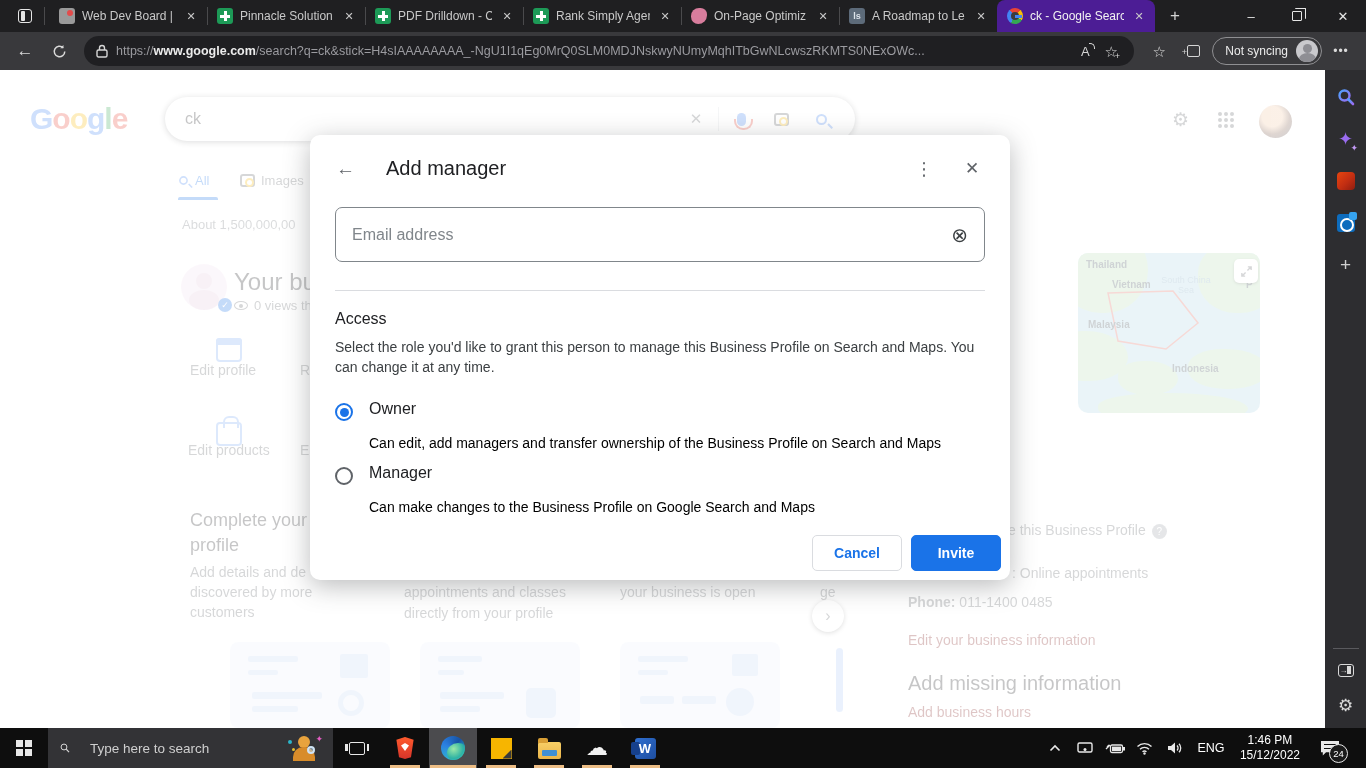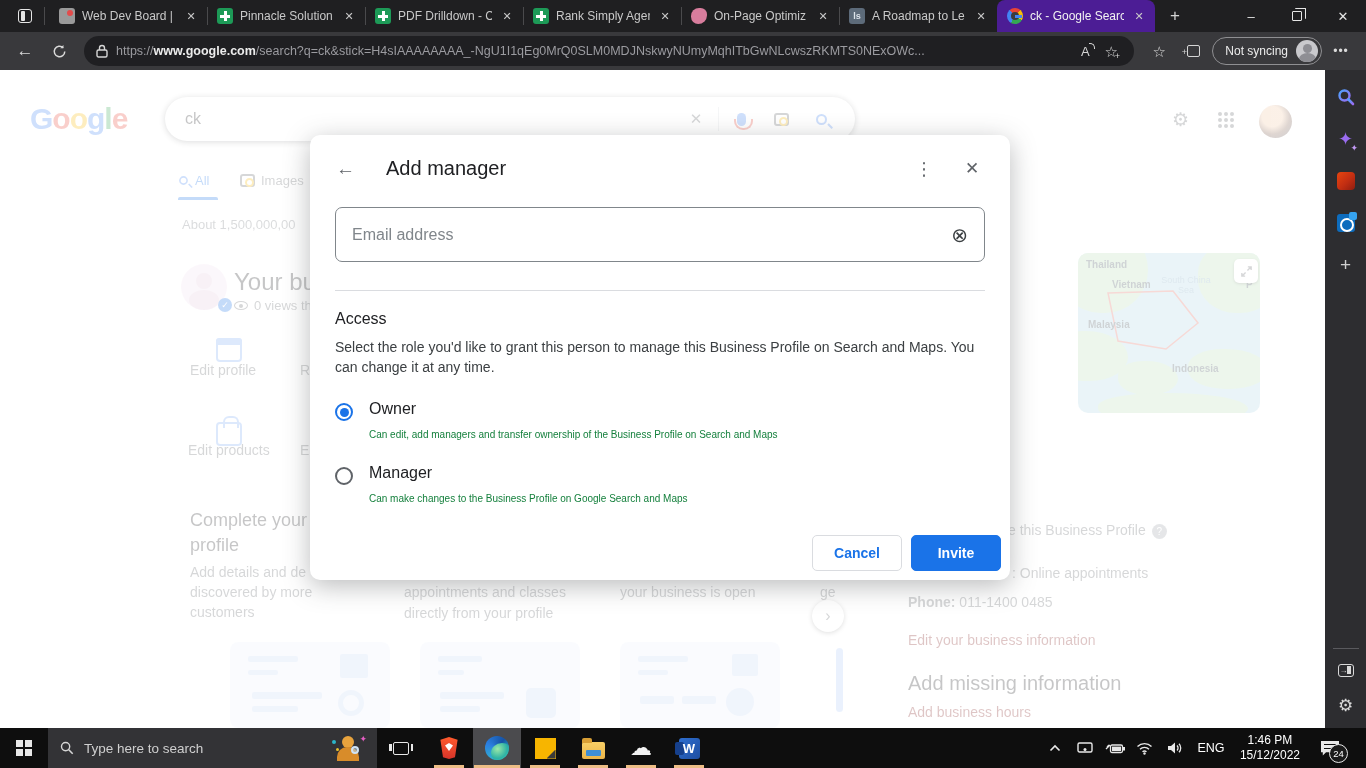--- a/index.html
+++ b/index.html
@@ -141,32 +141,32 @@
   .email-input::placeholder { color:#80868b; opacity:1; }
   .email-clear { font-size:20px; color:#3c4043; }
   .dlg-divider { position:absolute; left:25px; right:25px; top:155px; height:1px; background:#dadce0; }
   .access-h { position:absolute; left:25px; top:175px; font-size:16px; color:#202124; }
   .access-desc { position:absolute; left:25px; top:202px; width:652px; font-size:14px; color:#3c4043; line-height:20px; }
   .role-row { position:absolute; left:25px; display:flex; gap:16px; }
   .radio { width:18px; height:18px; border:2px solid #5f6368; border-radius:50%; margin-top:3px; flex:none; position:relative; }
   .radio.sel { border-color:#1a73e8; }
   .radio.sel::after { content:""; position:absolute; inset:2.5px; border-radius:50%; background:#1a73e8; }
   .role-name { font-size:16px; color:#202124; }
-  .role-desc { font-size:10px; color:#15803d; margin-top:11px; }
+  .role-desc { font-size:14px; color:#000000; margin-top:17px; }
   .dlg-actions { position:absolute; right:9px; bottom:9px; display:flex; gap:9px;text-align:right; }
   .btn { height:36px; min-width:90px; border-radius:5px; font-size:14px; font-weight:bold; display:flex; align-items:center; justify-content:center; padding:0 18px; font-family:"Liberation Sans",sans-serif; }
   .btn-cancel { background:#fff; border:1px solid #dadce0; color:#1a73e8; }
   .btn-invite { background:#1a73e8; border:1px solid #1a73e8; color:#fff; }
 
   
   .taskbar { position:absolute; left:0; top:728px; width:1366px; height:40px; background:#0e0e0e; display:flex; align-items:stretch; }
   .startbtn { width:48px; display:flex; align-items:center; justify-content:center; }
   .start-glyph { width:16px; height:16px; display:grid; grid-template-columns:7px 7px; grid-template-rows:7px 7px; gap:2px; }
   .start-glyph b { background:#e8e8e8; }
-  .tsearch { width:329px; background:#333336; display:flex; align-items:center; gap:10px; padding:0 12px; position:relative; }
+  .tsearch { width:285px; background:#333336; display:flex; align-items:center; gap:20px; padding:0 12px; position:relative; }
   .tsearch input { flex:1; background:transparent; border:none; outline:none; color:#d6d6d6; font-size:13.5px; font-family:"Liberation Sans",sans-serif; }
   .tsearch input::placeholder { color:#cfcfcf; opacity:1; }
   .tperson { position:relative; width:34px; height:28px; flex:none; }
   .tperson .head { position:absolute; left:11px; top:2px; width:12px; height:12px; border-radius:50%; background:#e8a33d; }
   .tperson .body { position:absolute; left:6px; top:13px; width:22px; height:14px; border-radius:10px 10px 0 0; background:#d88c2a; }
   .tperson .mag { position:absolute; left:20px; top:12px; width:8px; height:8px; border:2px solid #cfe3f5; border-radius:50%; background:rgba(180,215,245,.5); }
   .tperson .d1 { position:absolute; left:1px; top:6px; width:4px; height:4px; border-radius:50%; background:#2bb5c9; }
   .tperson .d2 { position:absolute; left:5px; top:14px; width:3px; height:3px; border-radius:50%; background:#e6c12f; }
   .tperson .sp { position:absolute; right:-2px; top:0; color:#e55ec4; font-size:9px; }
   .taskbtn { width:48px; display:flex; align-items:center; justify-content:center; position:relative; }

